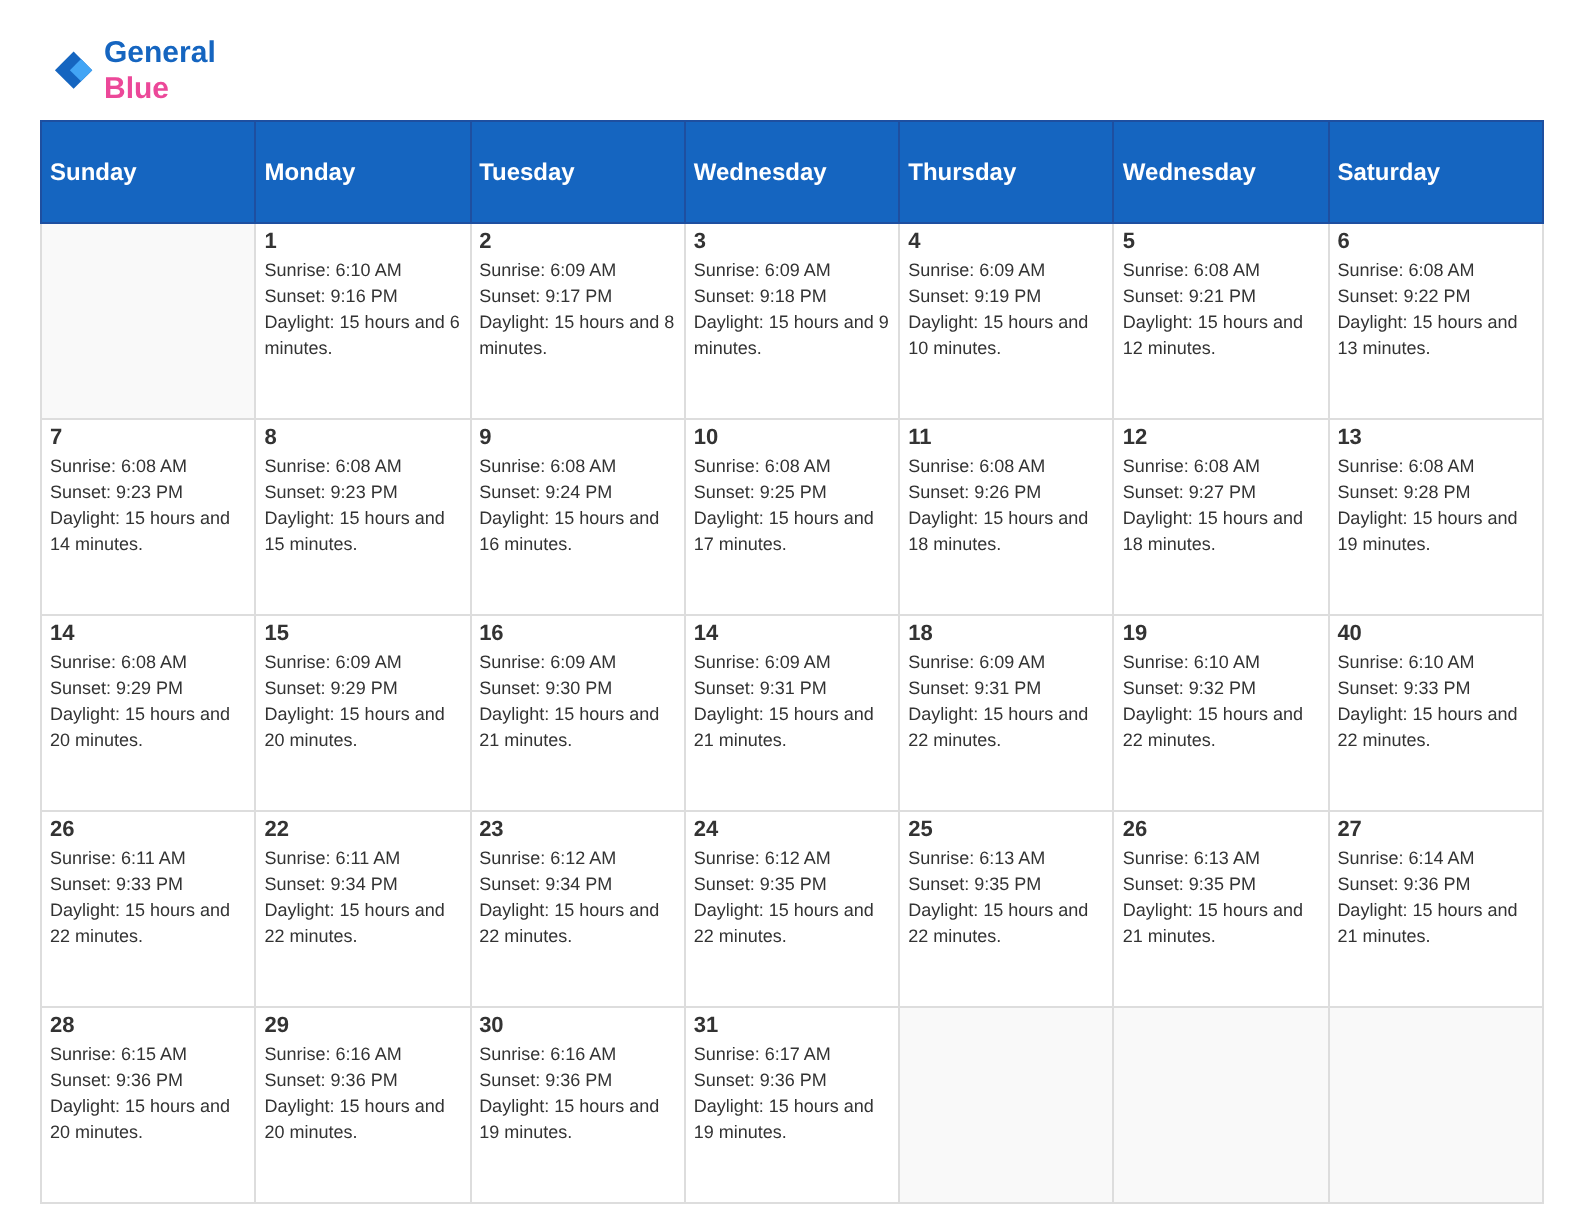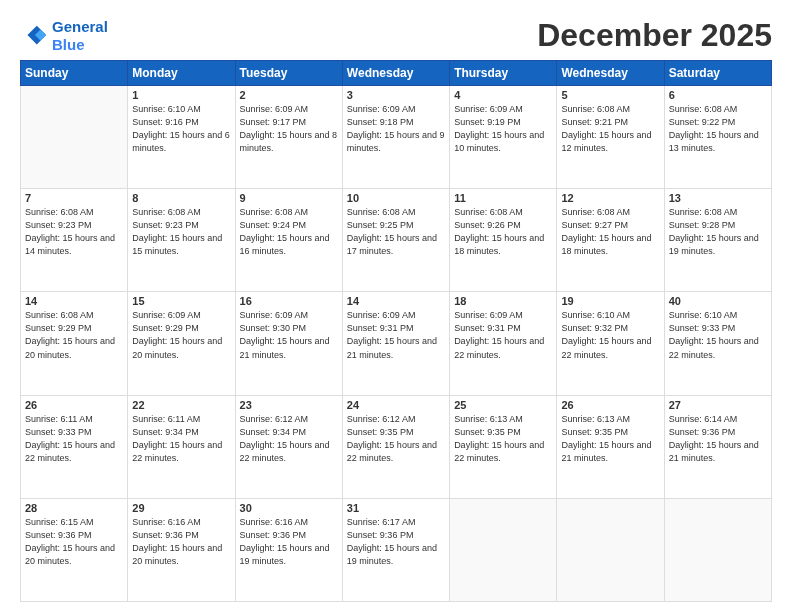--- a/index.html
+++ b/index.html
@@ -60,21 +60,21 @@
       border: 1px solid #ccc;
       border-collapse: collapse;
       width: 100%;
       table-layout: fixed;
     }
     .calendar th {
       background-color: #1565c0;
       color: #fff;
       font-size: 12px;
       font-weight: bold;
-      padding: 5px 4px;
+      padding: 18px 4px;
       text-align: left;
       border: 1px solid #1e4fa0;
     }
     .calendar td {
       vertical-align: top;
       border: 1px solid #ddd;
       padding: 3px 4px;
       font-size: 9.5px;
       color: #333;
       height: 82px;
@@ -99,25 +99,24 @@
 
 <div class="page">
   <div class="header">
     <div class="logo">
       <svg class="logo-icon" viewBox="0 0 30 30">
         <polygon points="18,4 28,14 18,24 8,14" fill="#1565c0"></polygon>
         <polygon points="22,8 28,14 22,20 16,14" fill="#42a5f5"></polygon>
       </svg>
       <div class="logo-text">
         <div><span>General</span></div>
-        <div><span style="color:#3b82f6">Blue</span></div>
+        <div><span style="color:#ec4899">Blue</span></div>
       </div>
     </div>
     <div class="title-block">
-      <div class="month-title">December 2025</div>
     </div>
   </div>
 
   <table class="calendar" id="cal-table">
     <thead id="cal-head">
         <tr>
           <th>Sunday</th>
           <th>Monday</th>
           <th>Tuesday</th>
           <th>Wednesday</th>

